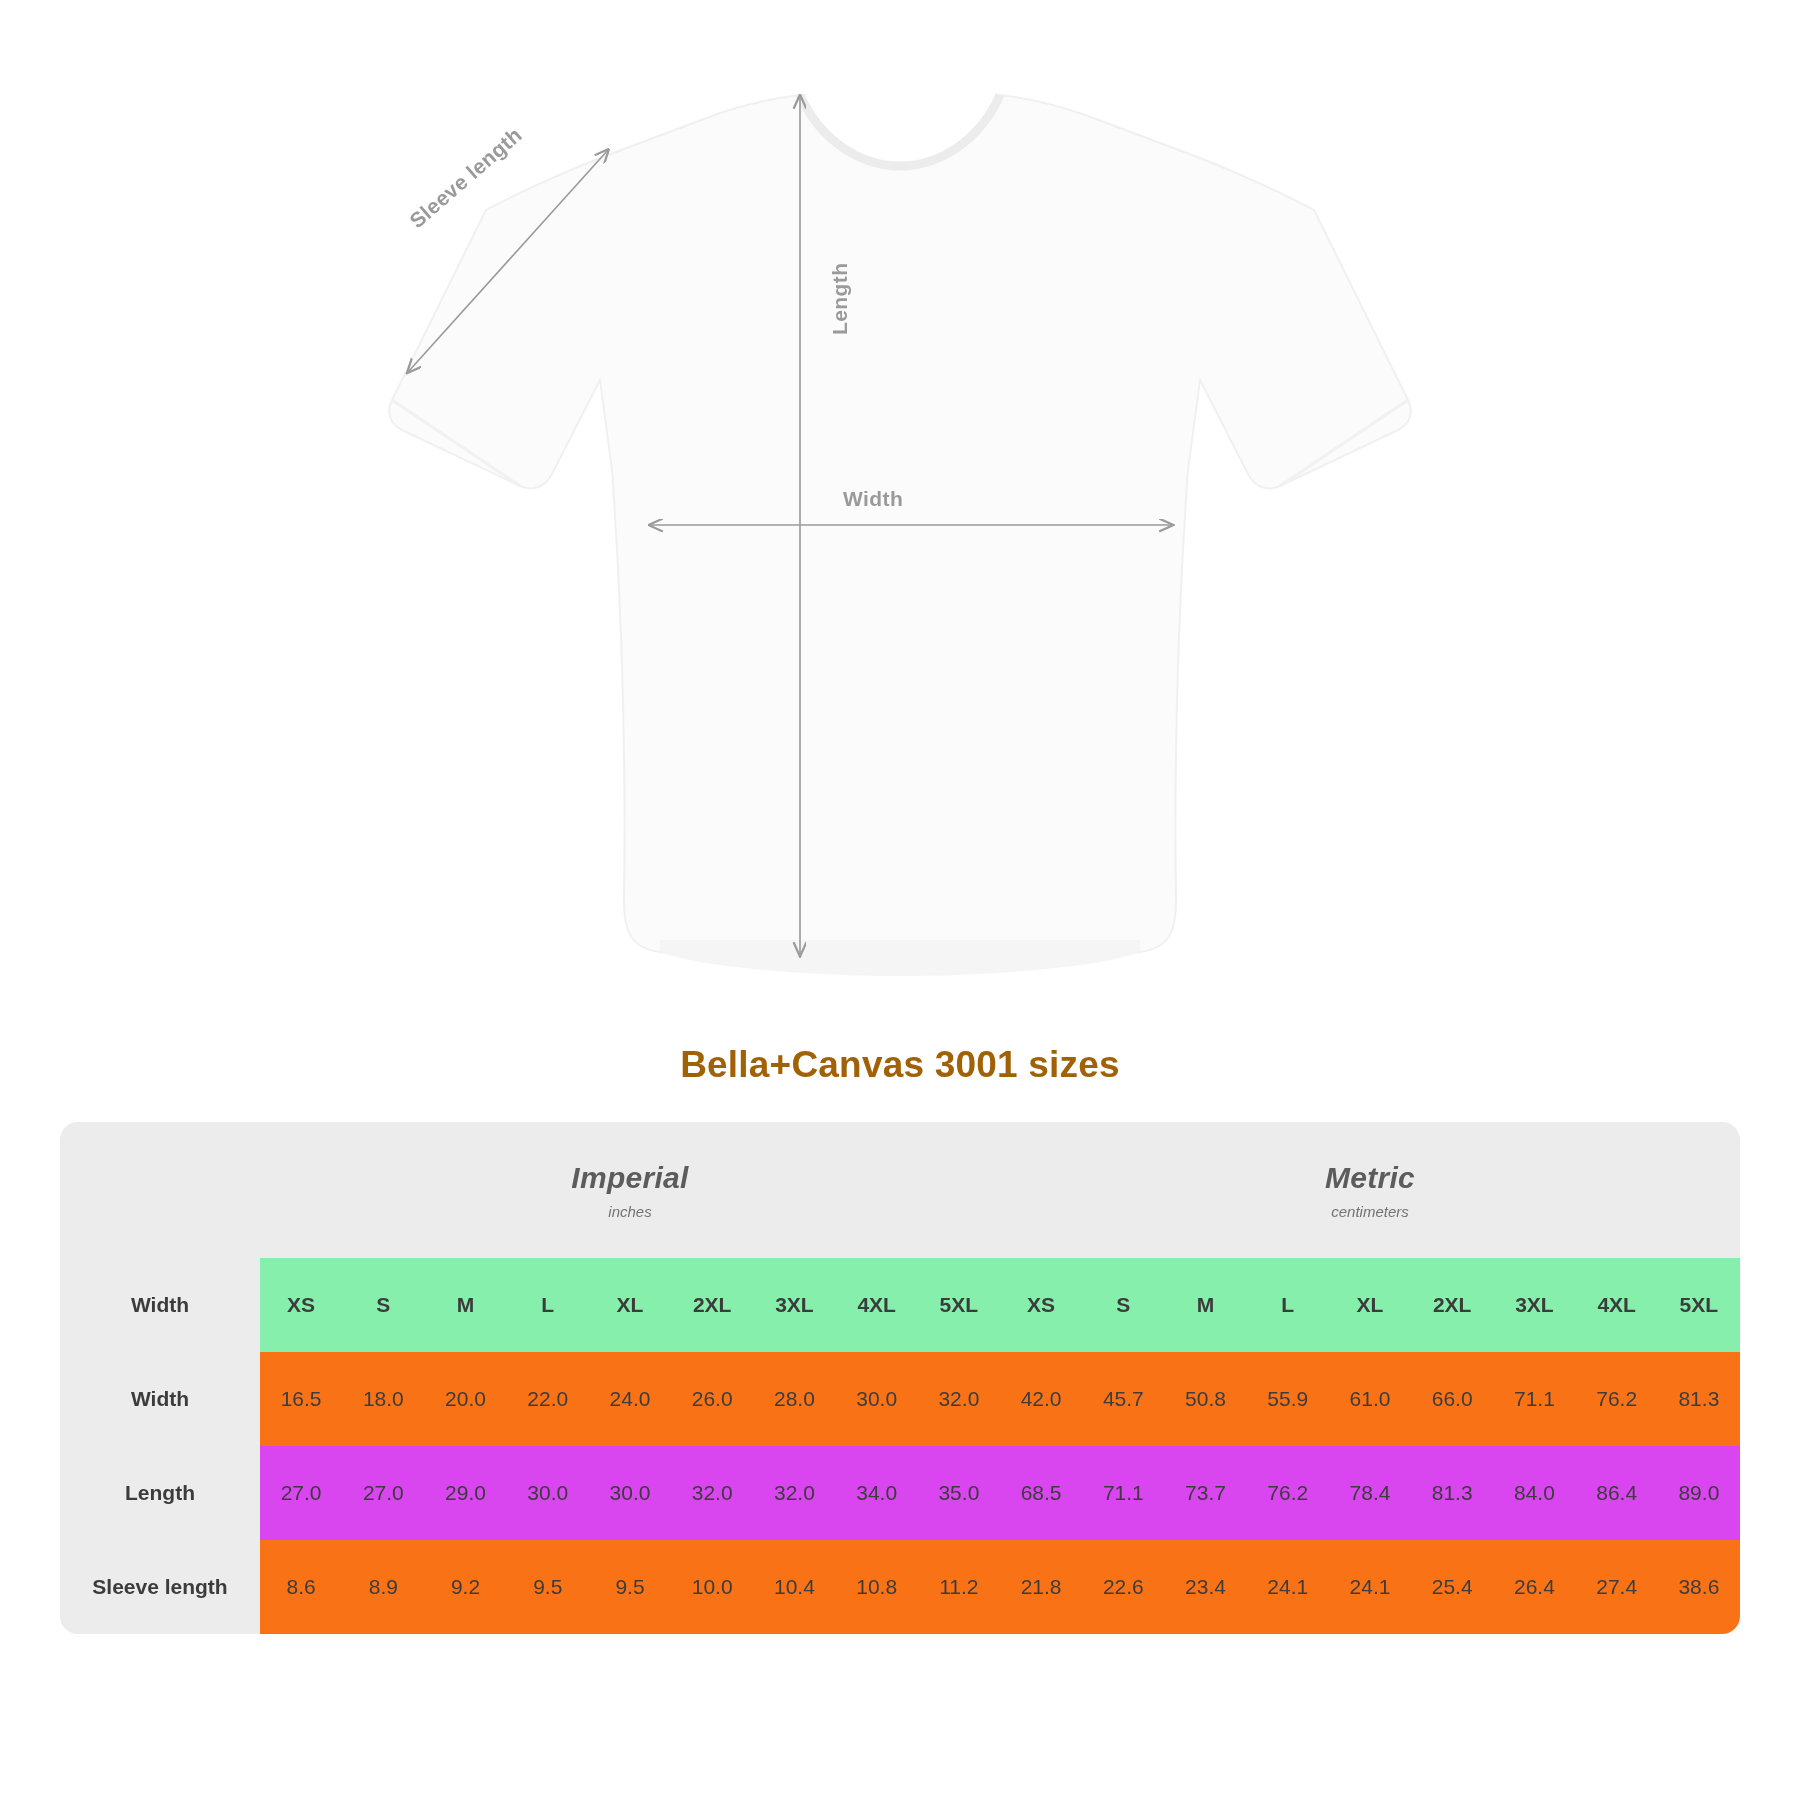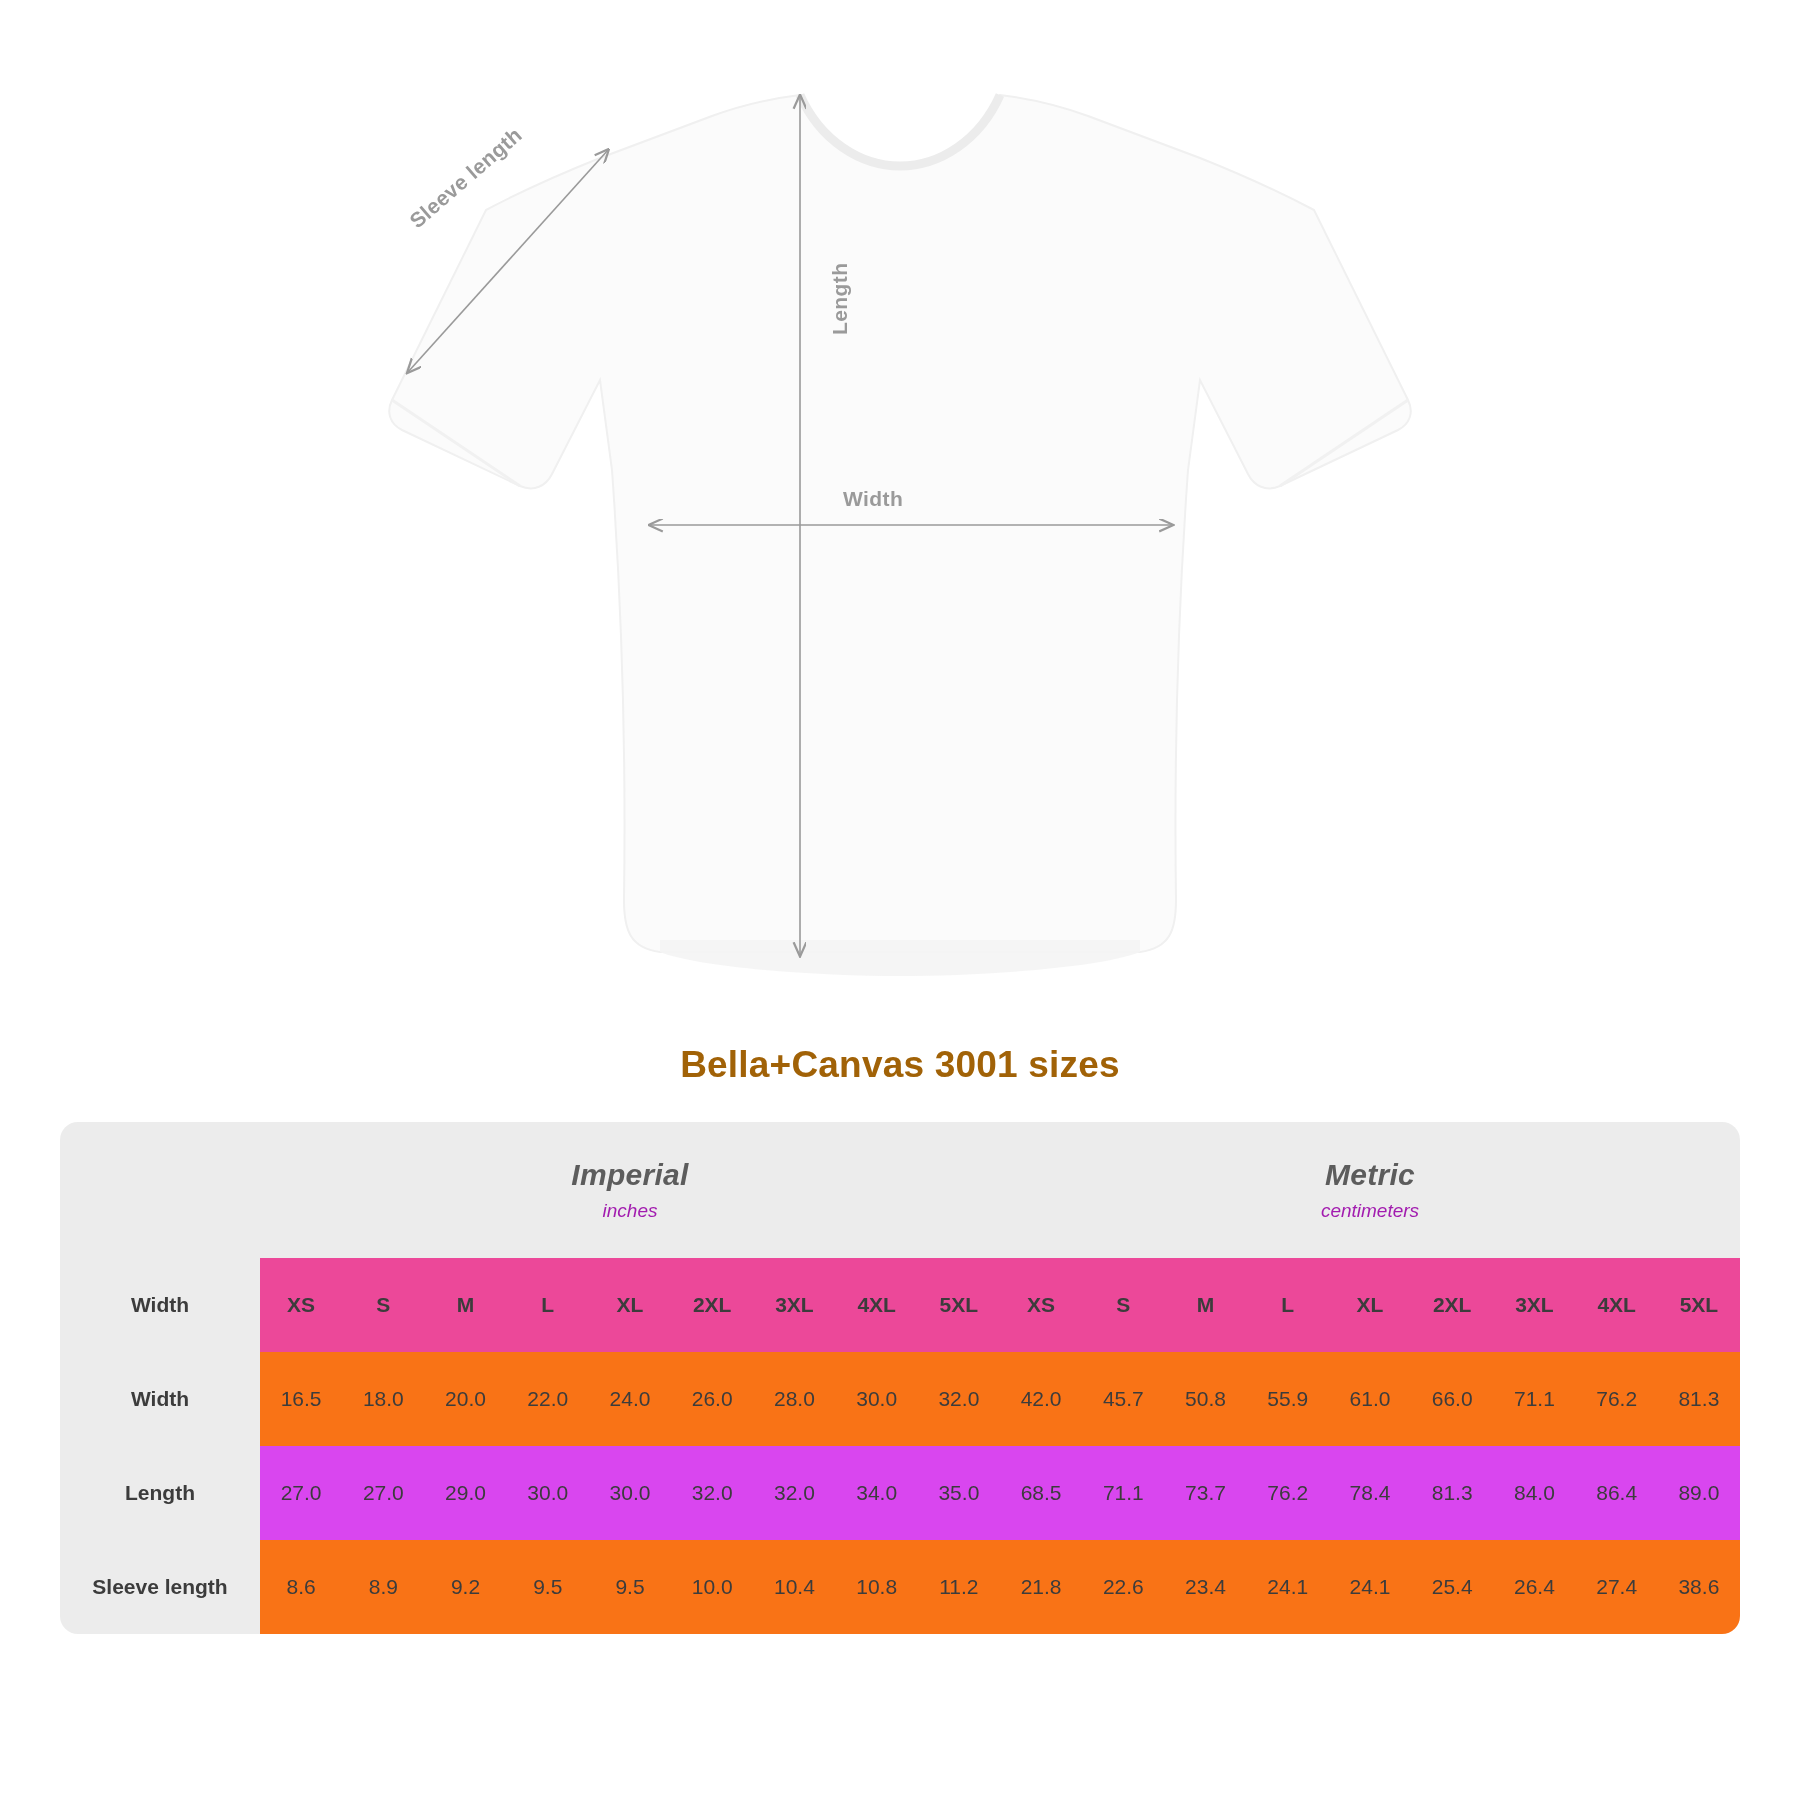--- a/index.html
+++ b/index.html
@@ -99,36 +99,36 @@
     padding: 0;
   }
   .unit-name {
     font-size: 30px;
     font-style: italic;
     font-weight: bold;
     color: #5c5c5c;
     letter-spacing: .3px;
   }
   .unit-sub {
-    font-size: 19px;
+    font-size: 15px;
     font-style: italic;
-    color: #a21caf;
+    color: #737373;
     margin-top: 8px;
   }
   .unit-row td.spacer { background: #ececec; }
 
   .row-label {
     width: 200px;
     font-weight: bold;
     font-size: 22px;
     color: #4a4a4a;
     background: #ececec;
   }
   .hdr-row td {
-    background: #ec4899;
+    background: #86efac;
     height: 92px;
     font-weight: bold;
     font-size: 22px;
     color: #4a4a4a;
   }
   .hdr-row td.row-label { background: #ececec; }
 
   .data-row td {
     height: 92px;
   }

